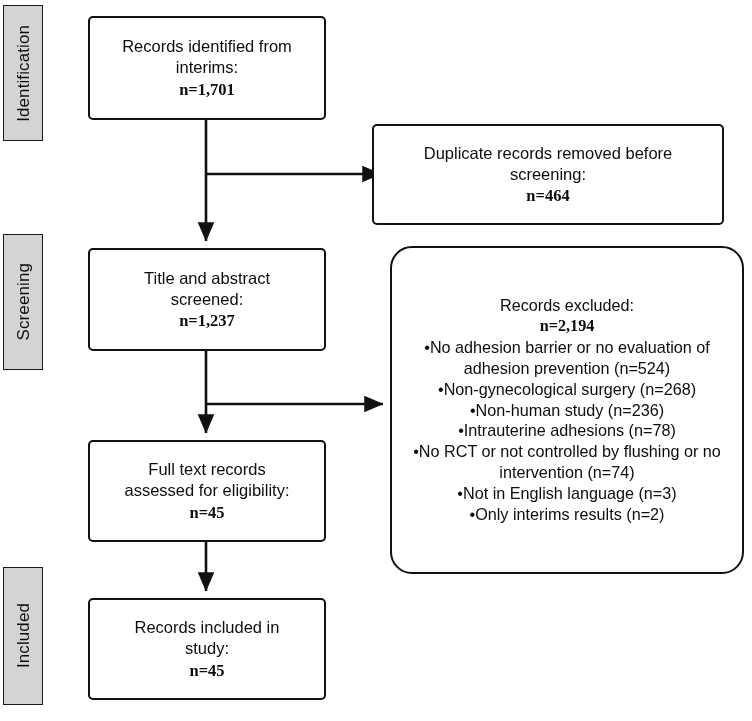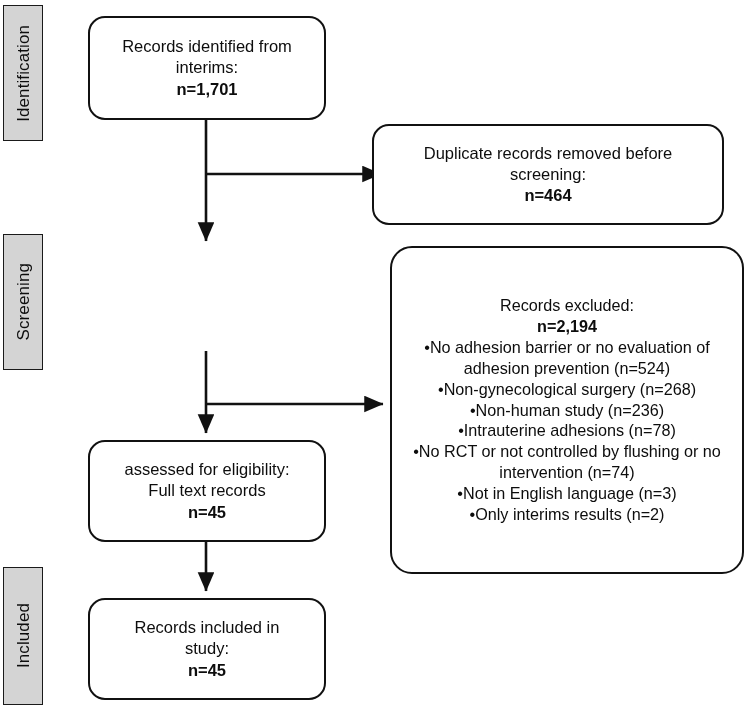--- a/index.html
+++ b/index.html
@@ -42,36 +42,36 @@
 
   #phase-identification { left: 3px;  top: 5px;   width: 40px; height: 136px; }
   #phase-screening      { left: 3px;  top: 234px; width: 40px; height: 136px; }
   #phase-included       { left: 3px;  top: 567px; width: 40px; height: 138px; }
 
   
   .flow-box {
     position: absolute;
     background: #ffffff;
     border: 2.6px solid #111111;
-    border-radius: 17px;
+    border-radius: 5px;
     box-sizing: border-box;
     display: flex;
     flex-direction: column;
     align-items: center;
     justify-content: center;
     text-align: center;
     padding: 4px 12px;
   }
   .flow-box .line {
     font-size: 16.5px;
     color: #0d0d0d;
     line-height: 1.28;
     white-space: nowrap;
   }
-  .flow-box .line.bold { font-weight: bold; }
+  .flow-box .line.bold { font-weight: bold; font-family: Liberation Serif, serif; }
 
   #box-identified   { left: 88px;  top: 16px;  width: 238px; height: 104px; }
   #box-duplicates   { left: 372px; top: 124px; width: 352px; height: 101px; }
   #box-screened     { left: 88px;  top: 248px; width: 238px; height: 103px; }
   #box-excluded     { left: 390px; top: 246px; width: 354px; height: 328px;
                       border-radius: 22px; padding: 16px 6px; }
   #box-fulltext     { left: 88px;  top: 440px; width: 238px; height: 102px; }
   #box-included     { left: 88px;  top: 598px; width: 238px; height: 102px; }
 
   #box-excluded .line {
@@ -139,36 +139,41 @@
     <div class="line">interims:</div>
     <div class="line bold">n=1,701</div>
   </div>
 
   <div class="flow-box" id="box-duplicates">
     <div class="line">Duplicate records removed before</div>
     <div class="line">screening:</div>
     <div class="line bold">n=464</div>
   </div>
 
+  <div class="flow-box" id="box-screened">
+    <div class="line">Title and abstract</div>
+    <div class="line">screened:</div>
+    <div class="line bold">n=1,237</div>
+  </div>
 
   <div class="flow-box" id="box-excluded">
     <div class="line">Records excluded:</div>
     <div class="line bold">n=2,194</div>
     <div class="line wrapline">•No adhesion barrier or no evaluation of adhesion prevention (n=524)</div>
     <div class="line">•Non-gynecological surgery (n=268)</div>
     <div class="line">•Non-human study (n=236)</div>
     <div class="line">•Intrauterine adhesions (n=78)</div>
     <div class="line wrapline">•No RCT or not controlled by flushing or no intervention (n=74)</div>
     <div class="line">•Not in English language (n=3)</div>
     <div class="line">•Only interims results (n=2)</div>
   </div>
 
   <div class="flow-box" id="box-fulltext">
+    <div class="line">Full text records</div>
     <div class="line">assessed for eligibility:</div>
-    <div class="line">Full text records</div>
     <div class="line bold">n=45</div>
   </div>
 
   <div class="flow-box" id="box-included">
     <div class="line">Records included in</div>
     <div class="line">study:</div>
     <div class="line bold">n=45</div>
   </div>
 
 </div>

